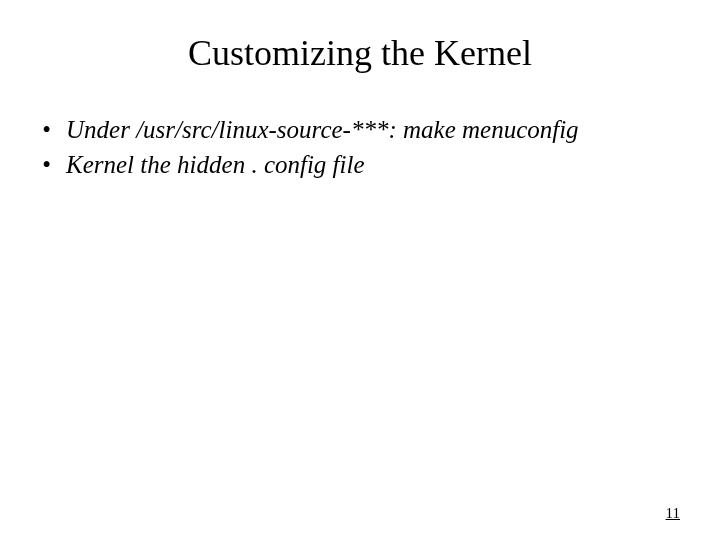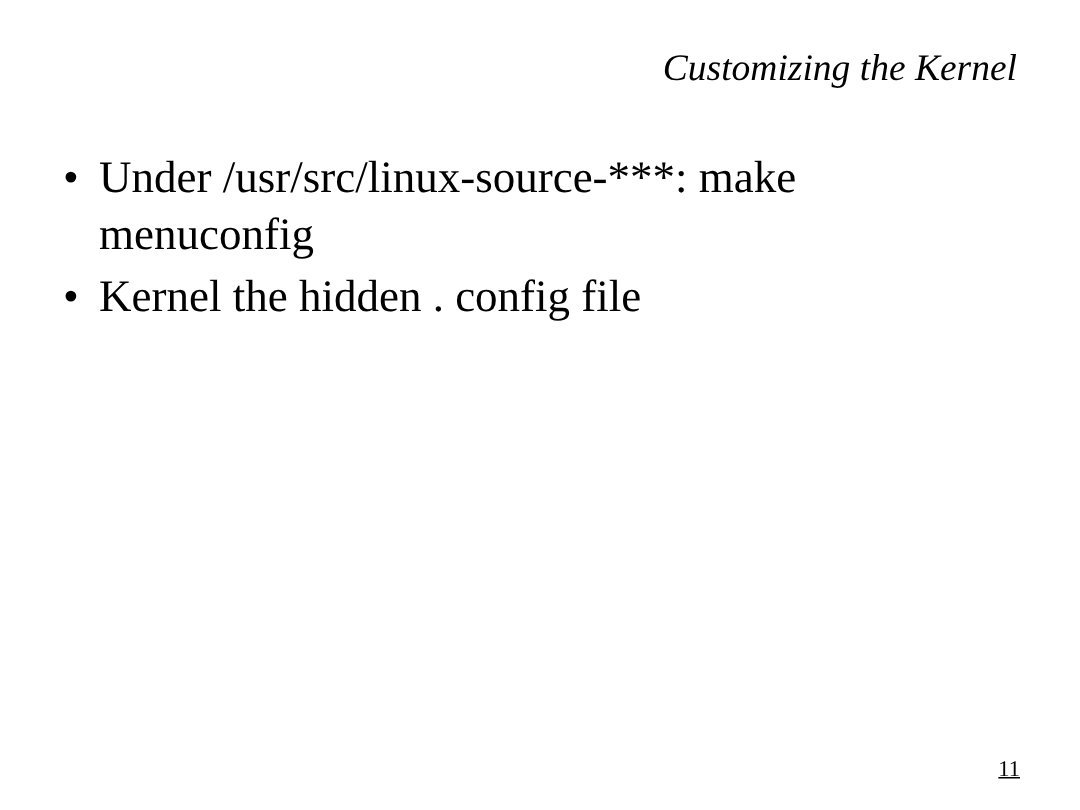--- a/index.html
+++ b/index.html
@@ -16,37 +16,37 @@
       position: relative;
       overflow: hidden;
     }
     .slide {
       width: 100%;
       height: 100%;
       padding: 28px 42px 20px 42px;
       position: relative;
     }
     .title {
-      text-align: right;
-      font-size: 25px;
+      text-align: center;
+      font-size: 36px;
       font-weight: normal;
       margin-bottom: 40px;
       margin-top: 4px;
-      font-style: italic;
     }
     .bullets {
       list-style: none;
       padding-left: 0;
     }
     .bullets li {
-      font-size: 30px;
+      font-size: 25px;
       line-height: 1.25;
       margin-bottom: 4px;
       padding-left: 24px;
       position: relative;
+      font-style: italic;
     }
     .bullets li::before {
       content: "•";
       position: absolute;
       left: 0;
       top: 0;
     }
     .page-number {
       position: absolute;
       bottom: 18px;

